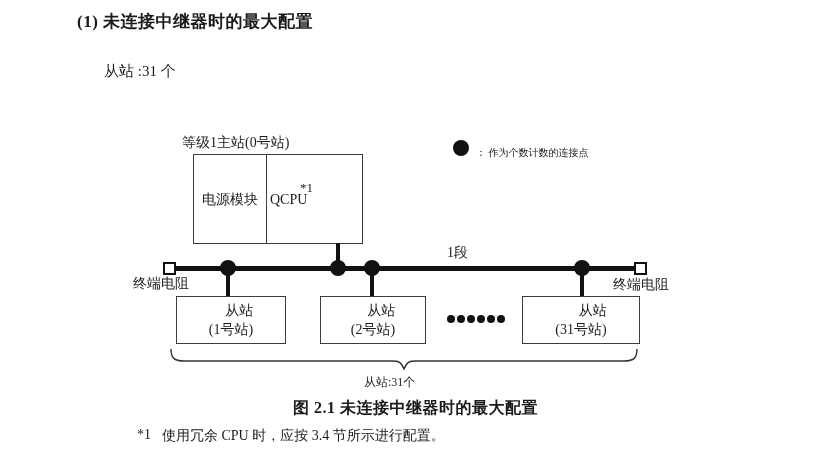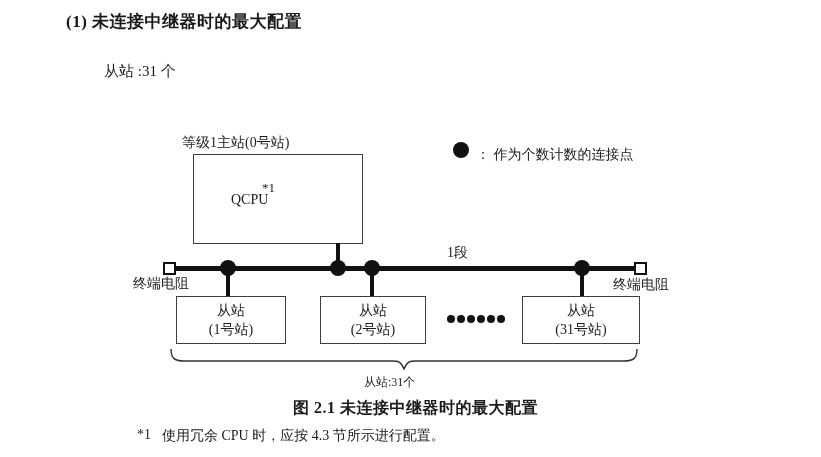--- a/index.html
+++ b/index.html
@@ -1,40 +1,40 @@
 <!DOCTYPE html>
 <html><head>
 <meta charset="utf-8">
 <style>
   html,body{margin:0;padding:0;background:#ffffff;}
   .page{
     position:relative;width:821px;height:457px;background:#ffffff;overflow:hidden;
     font-family:"Liberation Serif","DejaVu Serif",serif;color:#1a1a1a;
   }
   .abs{position:absolute;}
-  .heading{left:66px;top:10px;font-size:17px;font-weight:bold;letter-spacing:.5px;}
+  .heading{left:77px;top:10px;font-size:17px;font-weight:bold;letter-spacing:.5px;}
   .bodyline1{left:116px;top:39px;font-size:15px;}
   .bodyline2{left:104px;top:62px;font-size:15px;}
 
   .master-label{left:182px;top:134px;font-size:14px;}
   .master-box{
     left:193px;top:154px;width:170px;height:90px;box-sizing:border-box;
     border:1px solid #3d3d3d;display:flex;background:#fff;
   }
   .cell{box-sizing:border-box;display:flex;align-items:center;justify-content:center;
         font-size:14px;line-height:17px;}
   .cell+.cell{border-left:1px solid #3d3d3d;}
   .cell-power{width:72px;}
-  .cell-cpu{width:50px;position:relative;justify-content:flex-start;padding-left:3px;margin-left:34px;}
+  .cell-cpu{width:50px;position:relative;justify-content:flex-start;padding-left:3px;}
   .cpu-note{position:absolute;right:3px;top:24px;font-size:13px;}
   .cell-net{width:48px;justify-content:flex-start;padding-left:3px;white-space:pre-line;}
 
   .legend{left:453px;top:136px;display:flex;align-items:center;gap:7px;}
   .legend-dot{width:16px;height:16px;border-radius:50%;background:#111;flex:none;}
-  .legend-text{font-size:14px;margin-top:10px;}
+  .legend-text{font-size:10px;margin-top:10px;}
 
   .bus{left:171px;top:266px;width:470px;height:5px;background:#111;}
   .term-sq{width:13px;height:13px;box-sizing:border-box;border:2px solid #111;background:#fff;z-index:3;}
   .term-left{left:163px;top:262px;}
   .term-right{left:634px;top:262px;}
   .term-label{font-size:14px;}
   .term-label-left{left:133px;top:275px;}
   .term-label-right{left:613px;top:276px;}
   .segment-label{left:447px;top:244px;font-size:14px;}
 
@@ -45,21 +45,21 @@
   .cp4{left:574px;top:260px;}
 
   .drop{width:4px;background:#111;}
   .drop-master{left:336px;top:243px;height:25px;}
   .drop-s1{left:226px;top:268px;height:29px;}
   .drop-s2{left:370px;top:268px;height:29px;}
   .drop-s3{left:580px;top:268px;height:29px;}
 
   .slave-box{
     top:296px;height:48px;box-sizing:border-box;border:1px solid #3d3d3d;background:#fff;
-    display:flex;align-items:center;justify-content:center;text-align:center;
+    display:flex;align-items:center;justify-content:center;text-align:right;
     font-size:14px;line-height:19px;white-space:pre-line;
   }
   .slave1{left:176px;width:110px;}
   .slave2{left:320px;width:106px;}
   .slave3{left:522px;width:118px;}
 
   .ellipsis{left:447px;top:315px;display:flex;gap:2px;align-items:center;}
   .edot{width:8px;height:8px;border-radius:50%;background:#111;}
 
   .brace{left:170px;top:348px;}
@@ -71,20 +71,21 @@
 </head>
 <body>
 
 <div class="page">
 
   <div class="abs heading">(1) 未连接中继器时的最大配置</div>
   <div class="abs bodyline2">从站 :31 个</div>
 
   <div class="abs master-label">等级1主站(0号站)</div>
   <div class="abs master-box">
+    <div class="cell cell-power">电源模块</div>
     <div class="cell cell-cpu">
       <span>QCPU</span>
       <span class="cpu-note">*1</span>
     </div>
   </div>
 
   <div class="abs legend">
     <span class="legend-dot"></span>
     <span class="legend-text">： 作为个数计数的连接点</span>
   </div>
@@ -123,16 +124,16 @@
   </div>
 
   <svg class="abs brace" width="468" height="25" viewBox="0 0 468 25">
     <path d="M 1,1 C 1,10 4,13 14,13 L 222,13 C 229,13 231,14 234,21 C 237,14 239,13 246,13 L 454,13 C 464,13 467,10 467,1" fill="none" stroke="#333333" stroke-width="1.4"></path>
   </svg>
   <div class="abs brace-label">从站:31个</div>
 
   <div class="abs caption">图 2.1 未连接中继器时的最大配置</div>
   <div class="abs footnote">
     <span>*1</span>
-    <span>使用冗余 CPU 时，应按 4.3 节所示进行配置。</span>
+    <span>使用冗余 CPU 时，应按 3.4 节所示进行配置。</span>
   </div>
 
 </div>
 
 </body></html>

